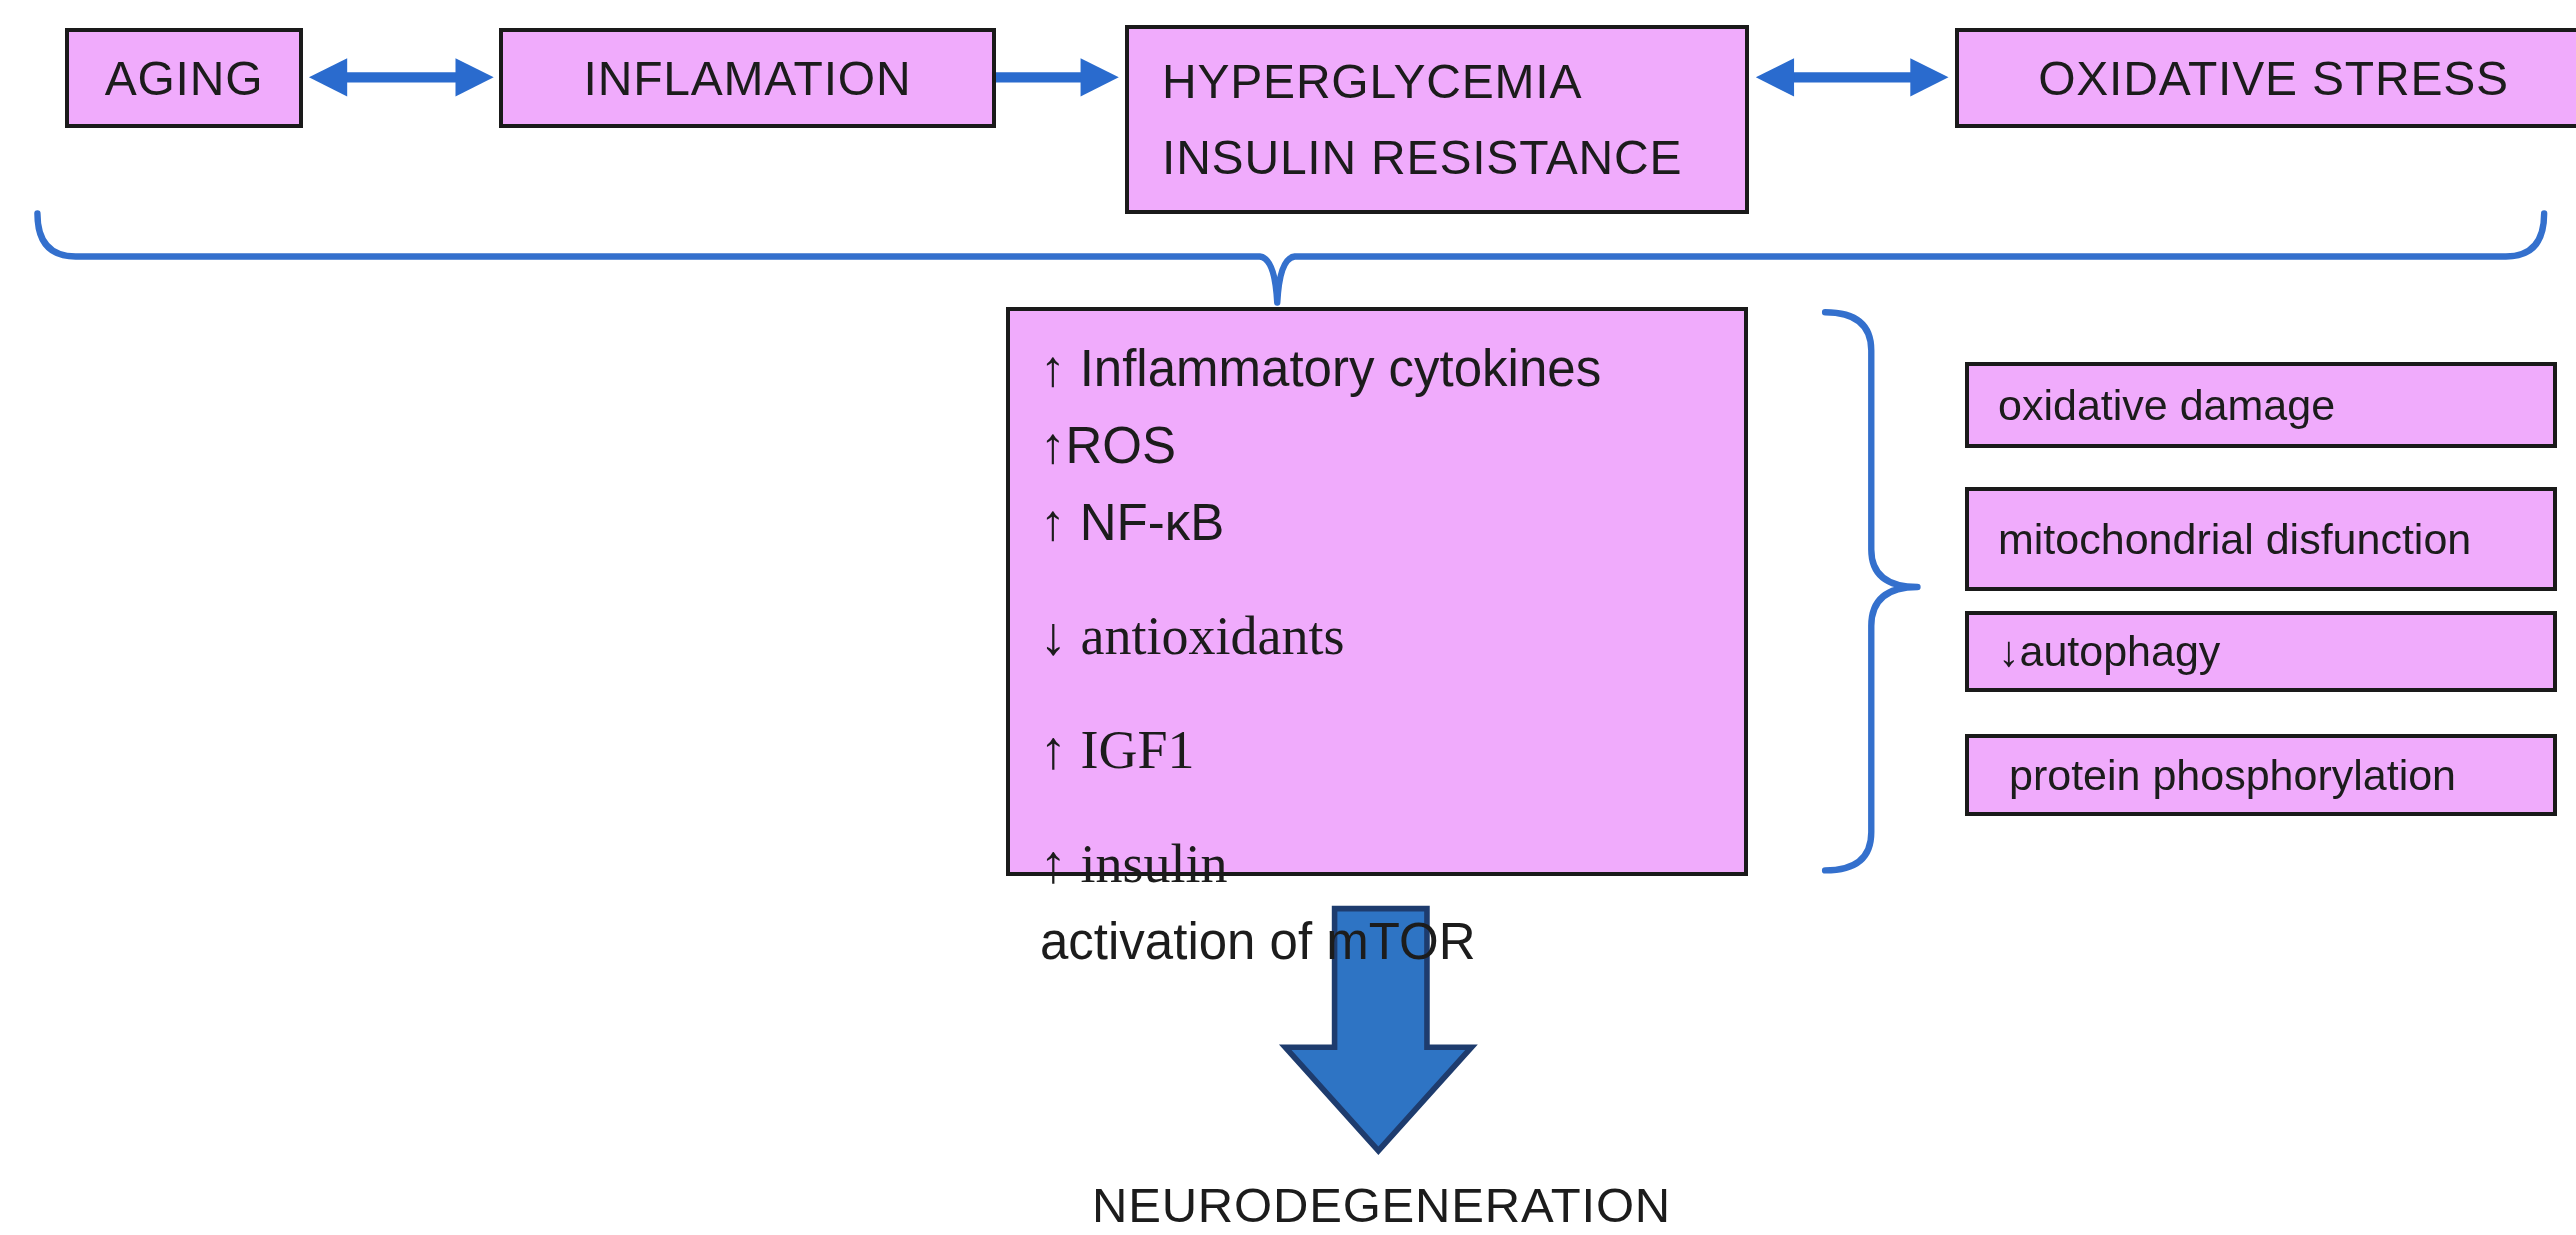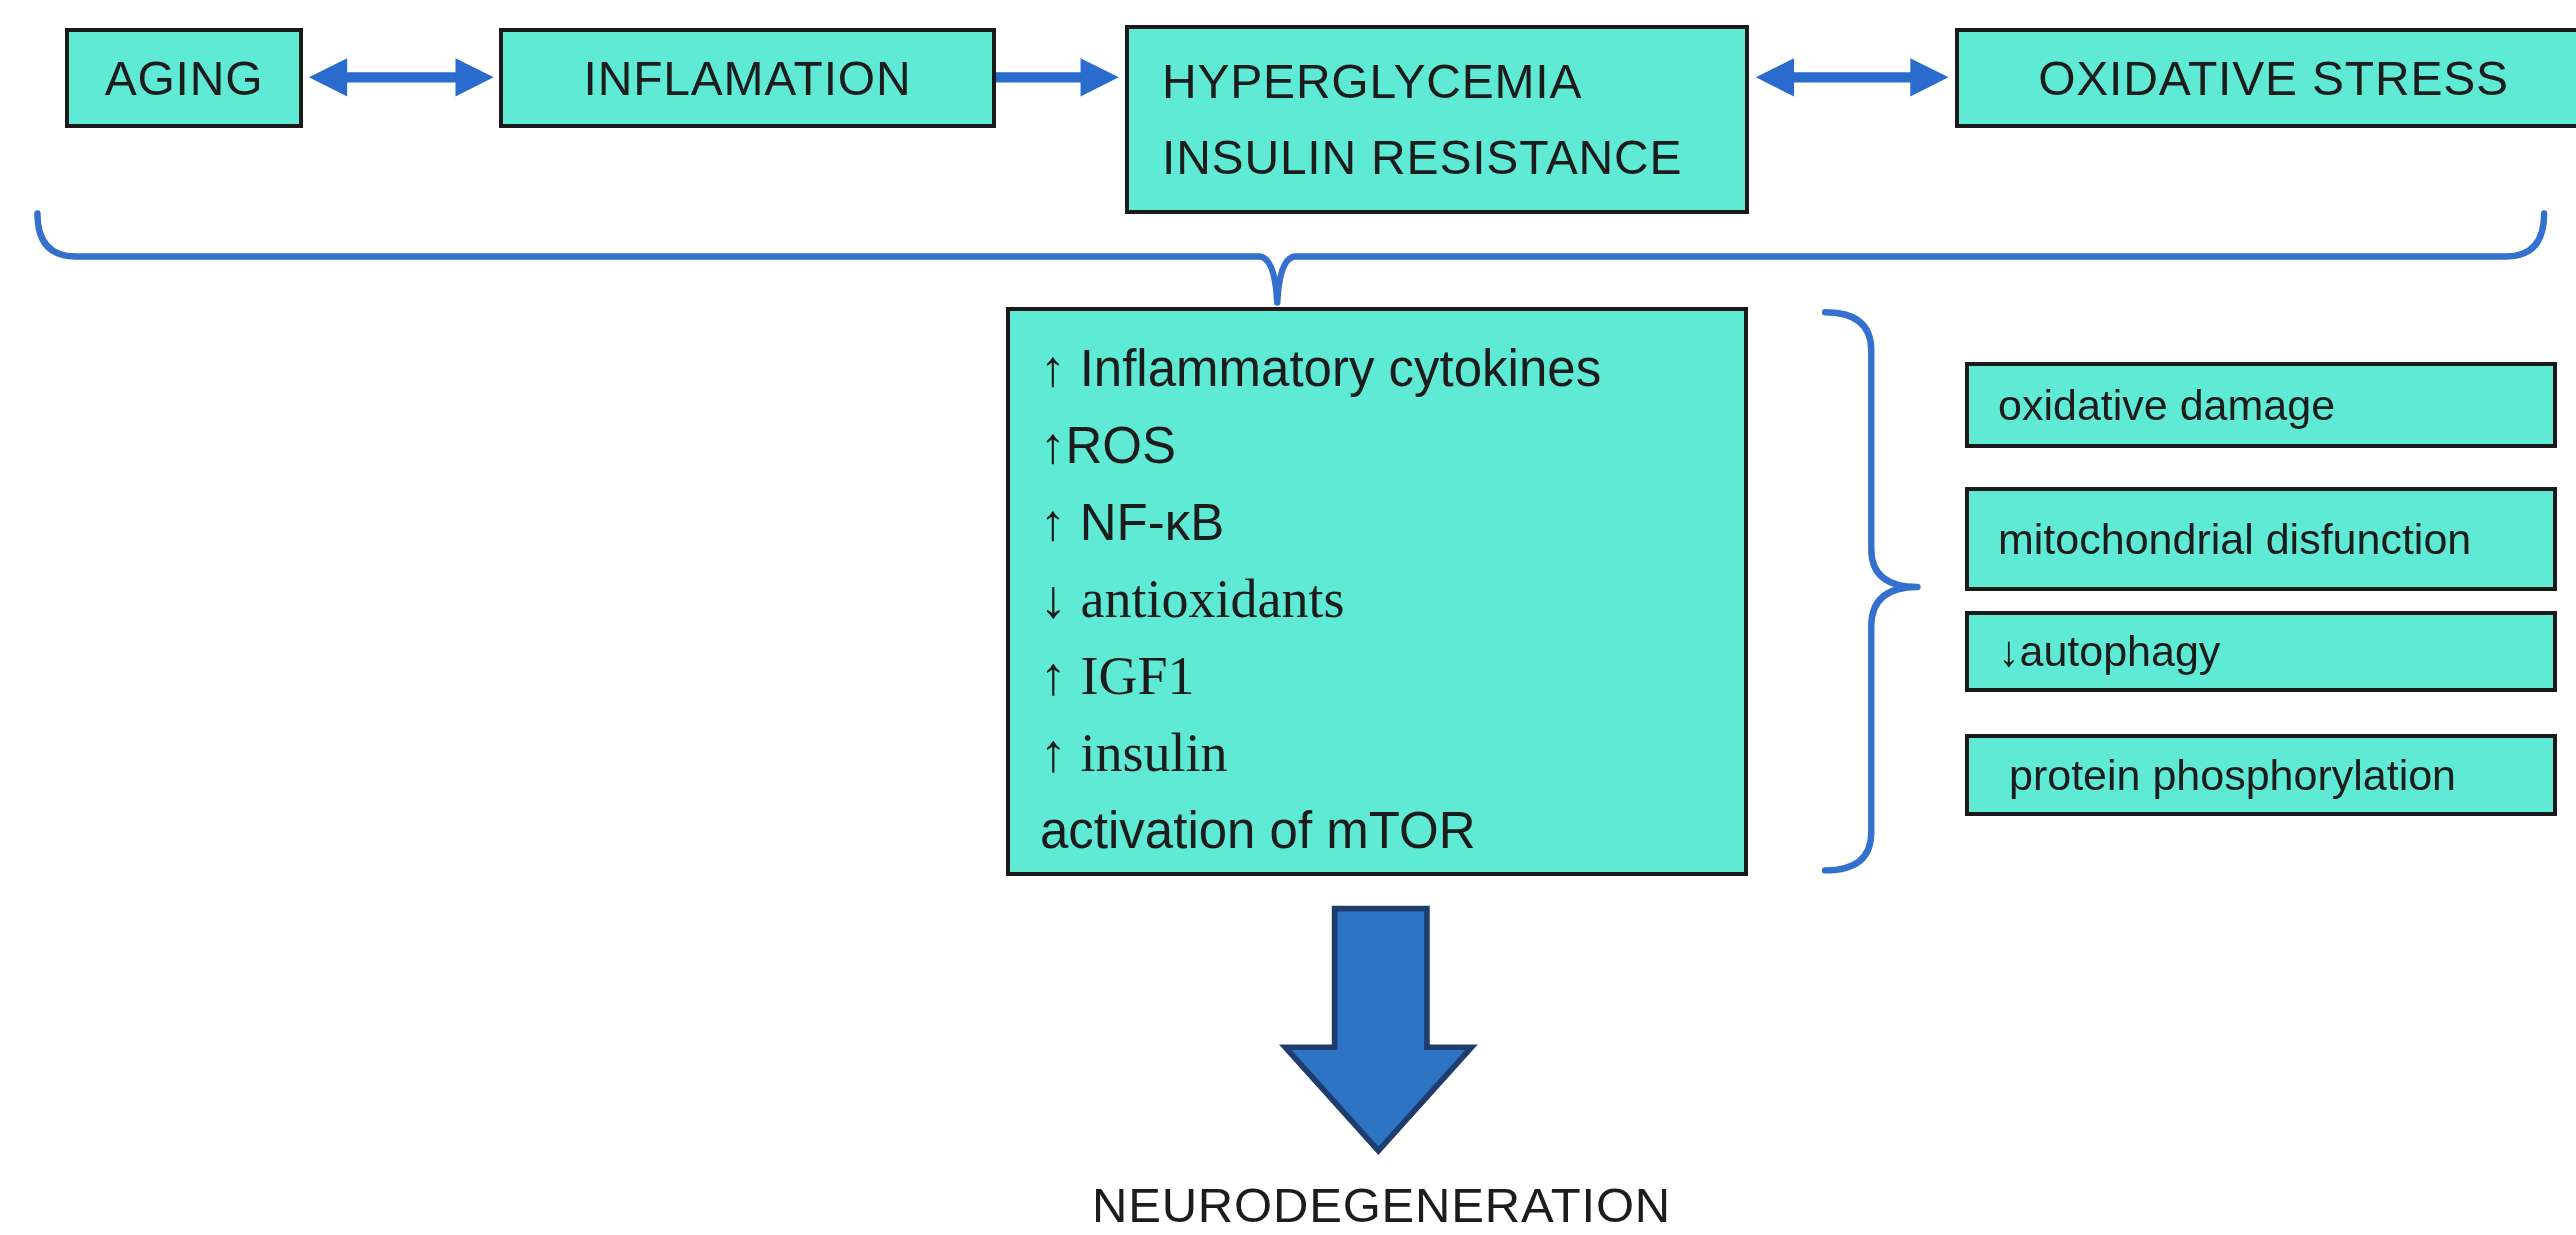--- a/index.html
+++ b/index.html
@@ -19,37 +19,37 @@
     color:var(--text-color);
     overflow:hidden;
   }
   .overlay{position:absolute;left:0;top:0;width:2576px;height:1236px;}
   .da-line{stroke:var(--connector-blue);stroke-width:13;}
   .da-head{fill:var(--connector-blue);stroke:none;}
   .brace{stroke:var(--brace-blue);stroke-width:8;fill:none;stroke-linecap:round;stroke-linejoin:round;}
   .bigarrow{fill:var(--big-arrow-fill);stroke:var(--big-arrow-border);stroke-width:7;stroke-linejoin:miter;}
   .box{
     position:absolute;
-    background:#5eead4;
+    background:#f0abfc;
     border:4px solid var(--box-border);
     box-sizing:border-box;
     display:flex;
     align-items:center;
     justify-content:center;
   }
   .top-label{font-size:48px;letter-spacing:0.8px;white-space:nowrap;}
   .hyper-box{flex-direction:column;align-items:flex-start;justify-content:center;padding-left:33px;gap:21px;}
   .central-box{
     flex-direction:column;
     align-items:flex-start;
     justify-content:flex-start;
     padding:19px 0 0 30px;
   }
   .central-line{font-size:51px;line-height:77px;white-space:nowrap;}
-  .central-line.serif{font-family:"Liberation Serif", serif;font-size:54px;}
+  .central-line.serif{font-family:"Liberation Serif", serif;font-size:54px;margin-top:37px;}
   .side-box{justify-content:flex-start;padding-left:29px;}
   .side-label{font-size:43px;white-space:nowrap;}
   .outcome{
     position:absolute;
     left:1083px;top:1174px;width:597px;height:61px;
     display:flex;align-items:center;justify-content:center;
     font-size:49px;letter-spacing:0.8px;white-space:nowrap;
   }
 </style>
 </head>

